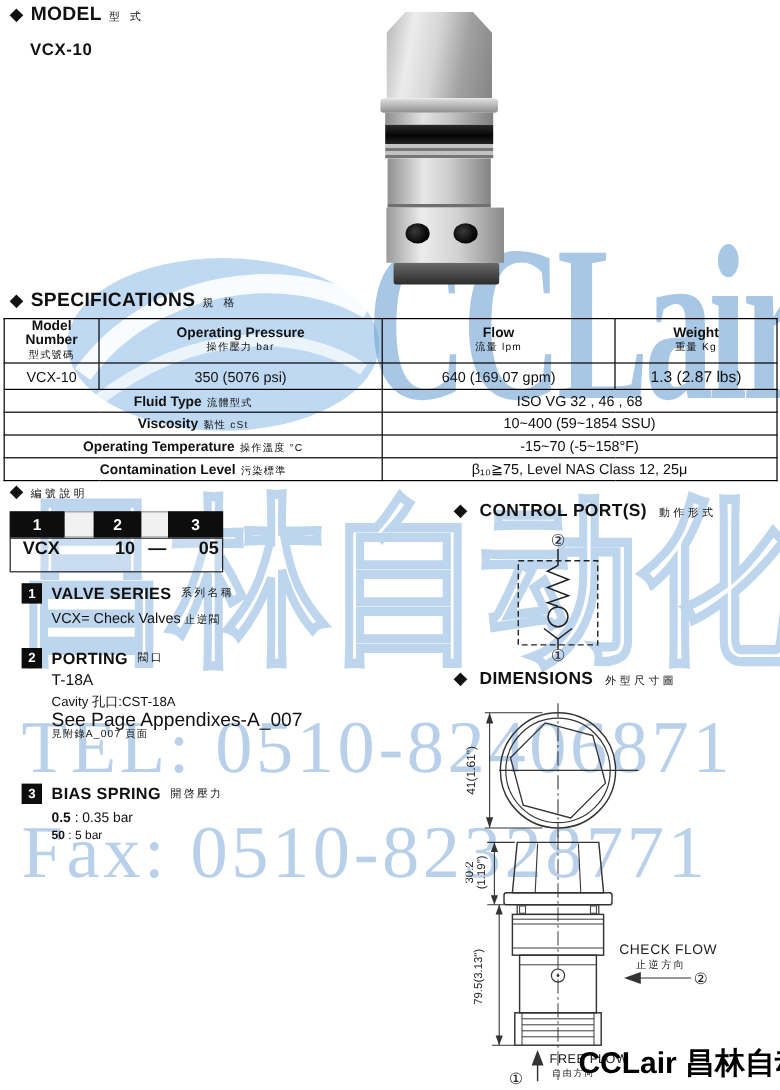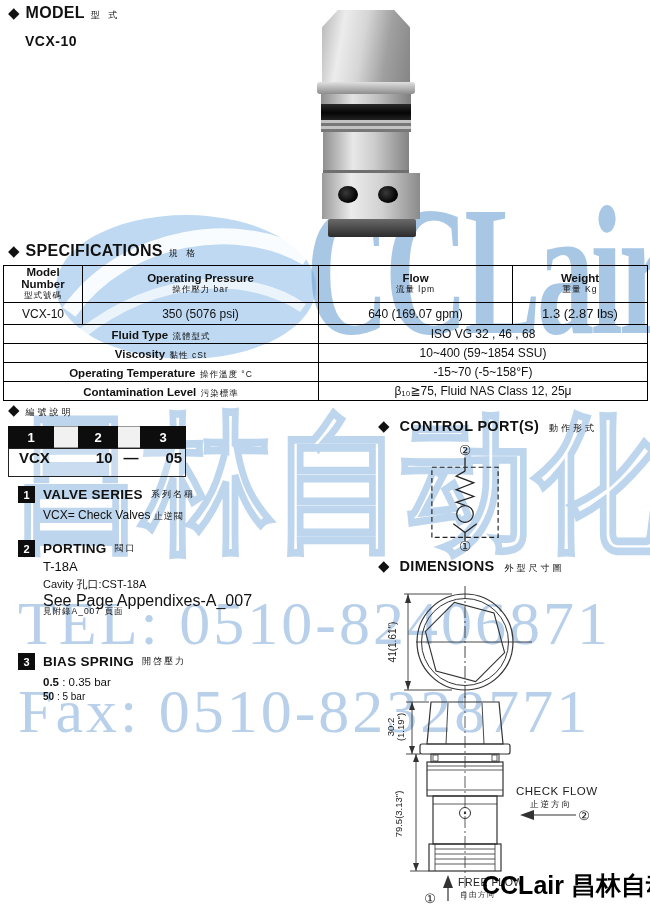--- a/index.html
+++ b/index.html
@@ -163,21 +163,21 @@
         <td colspan="2" class="val">10~400 (59~1854 SSU)</td>
       </tr>
       <tr style="height:19px">
         <td colspan="2"><span class="en">Operating Temperature</span>
             <span class="cns">操作溫度  °C</span></td>
         <td colspan="2" class="val">-15~70 (-5~158°F)</td>
       </tr>
       <tr style="height:19px">
         <td colspan="2"><span class="en">Contamination Level</span>
             <span class="cns">污染標準</span></td>
-        <td colspan="2" class="val">β₁₀≧75, Fluid NAS Class 12, 25μ</td>
+        <td colspan="2" class="val">β₁₀≧75, Level NAS Class 12, 25μ</td>
       </tr>
     </tbody>
       </table>
 
     <div class="heading" style="left:8px;top:402px;">
       <span class="d">◆</span>
       <span class="cn">編號說明</span>
     </div>
     <div class="ob">
       <div class="ob-top">

